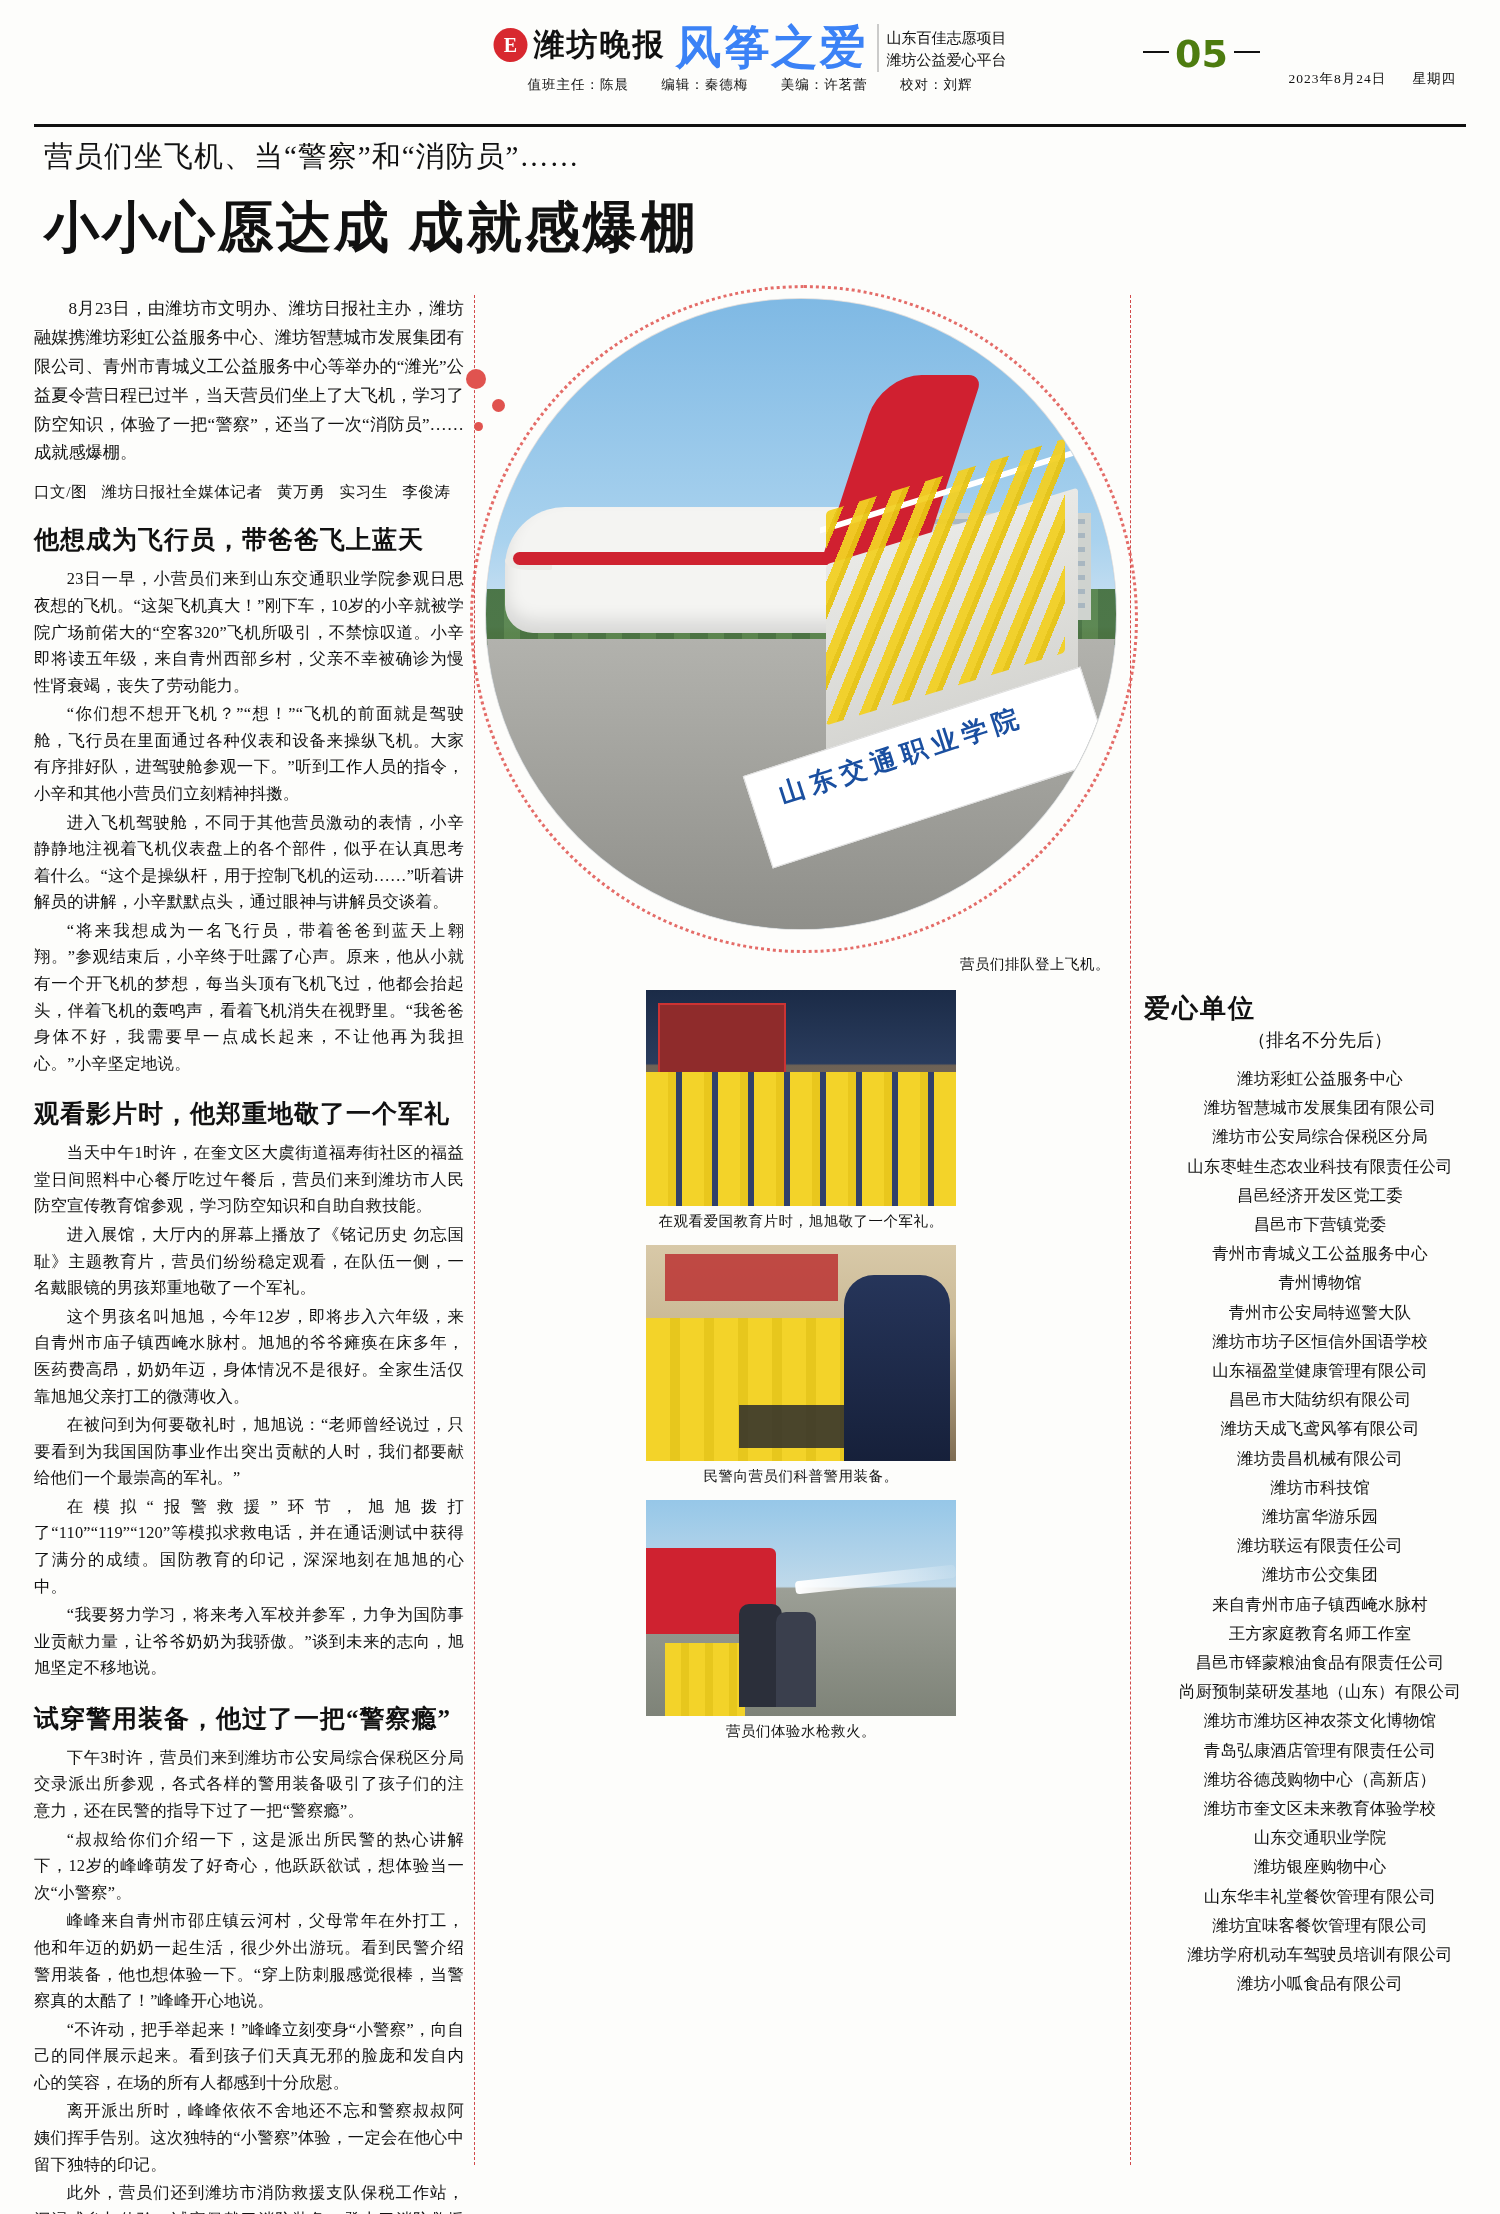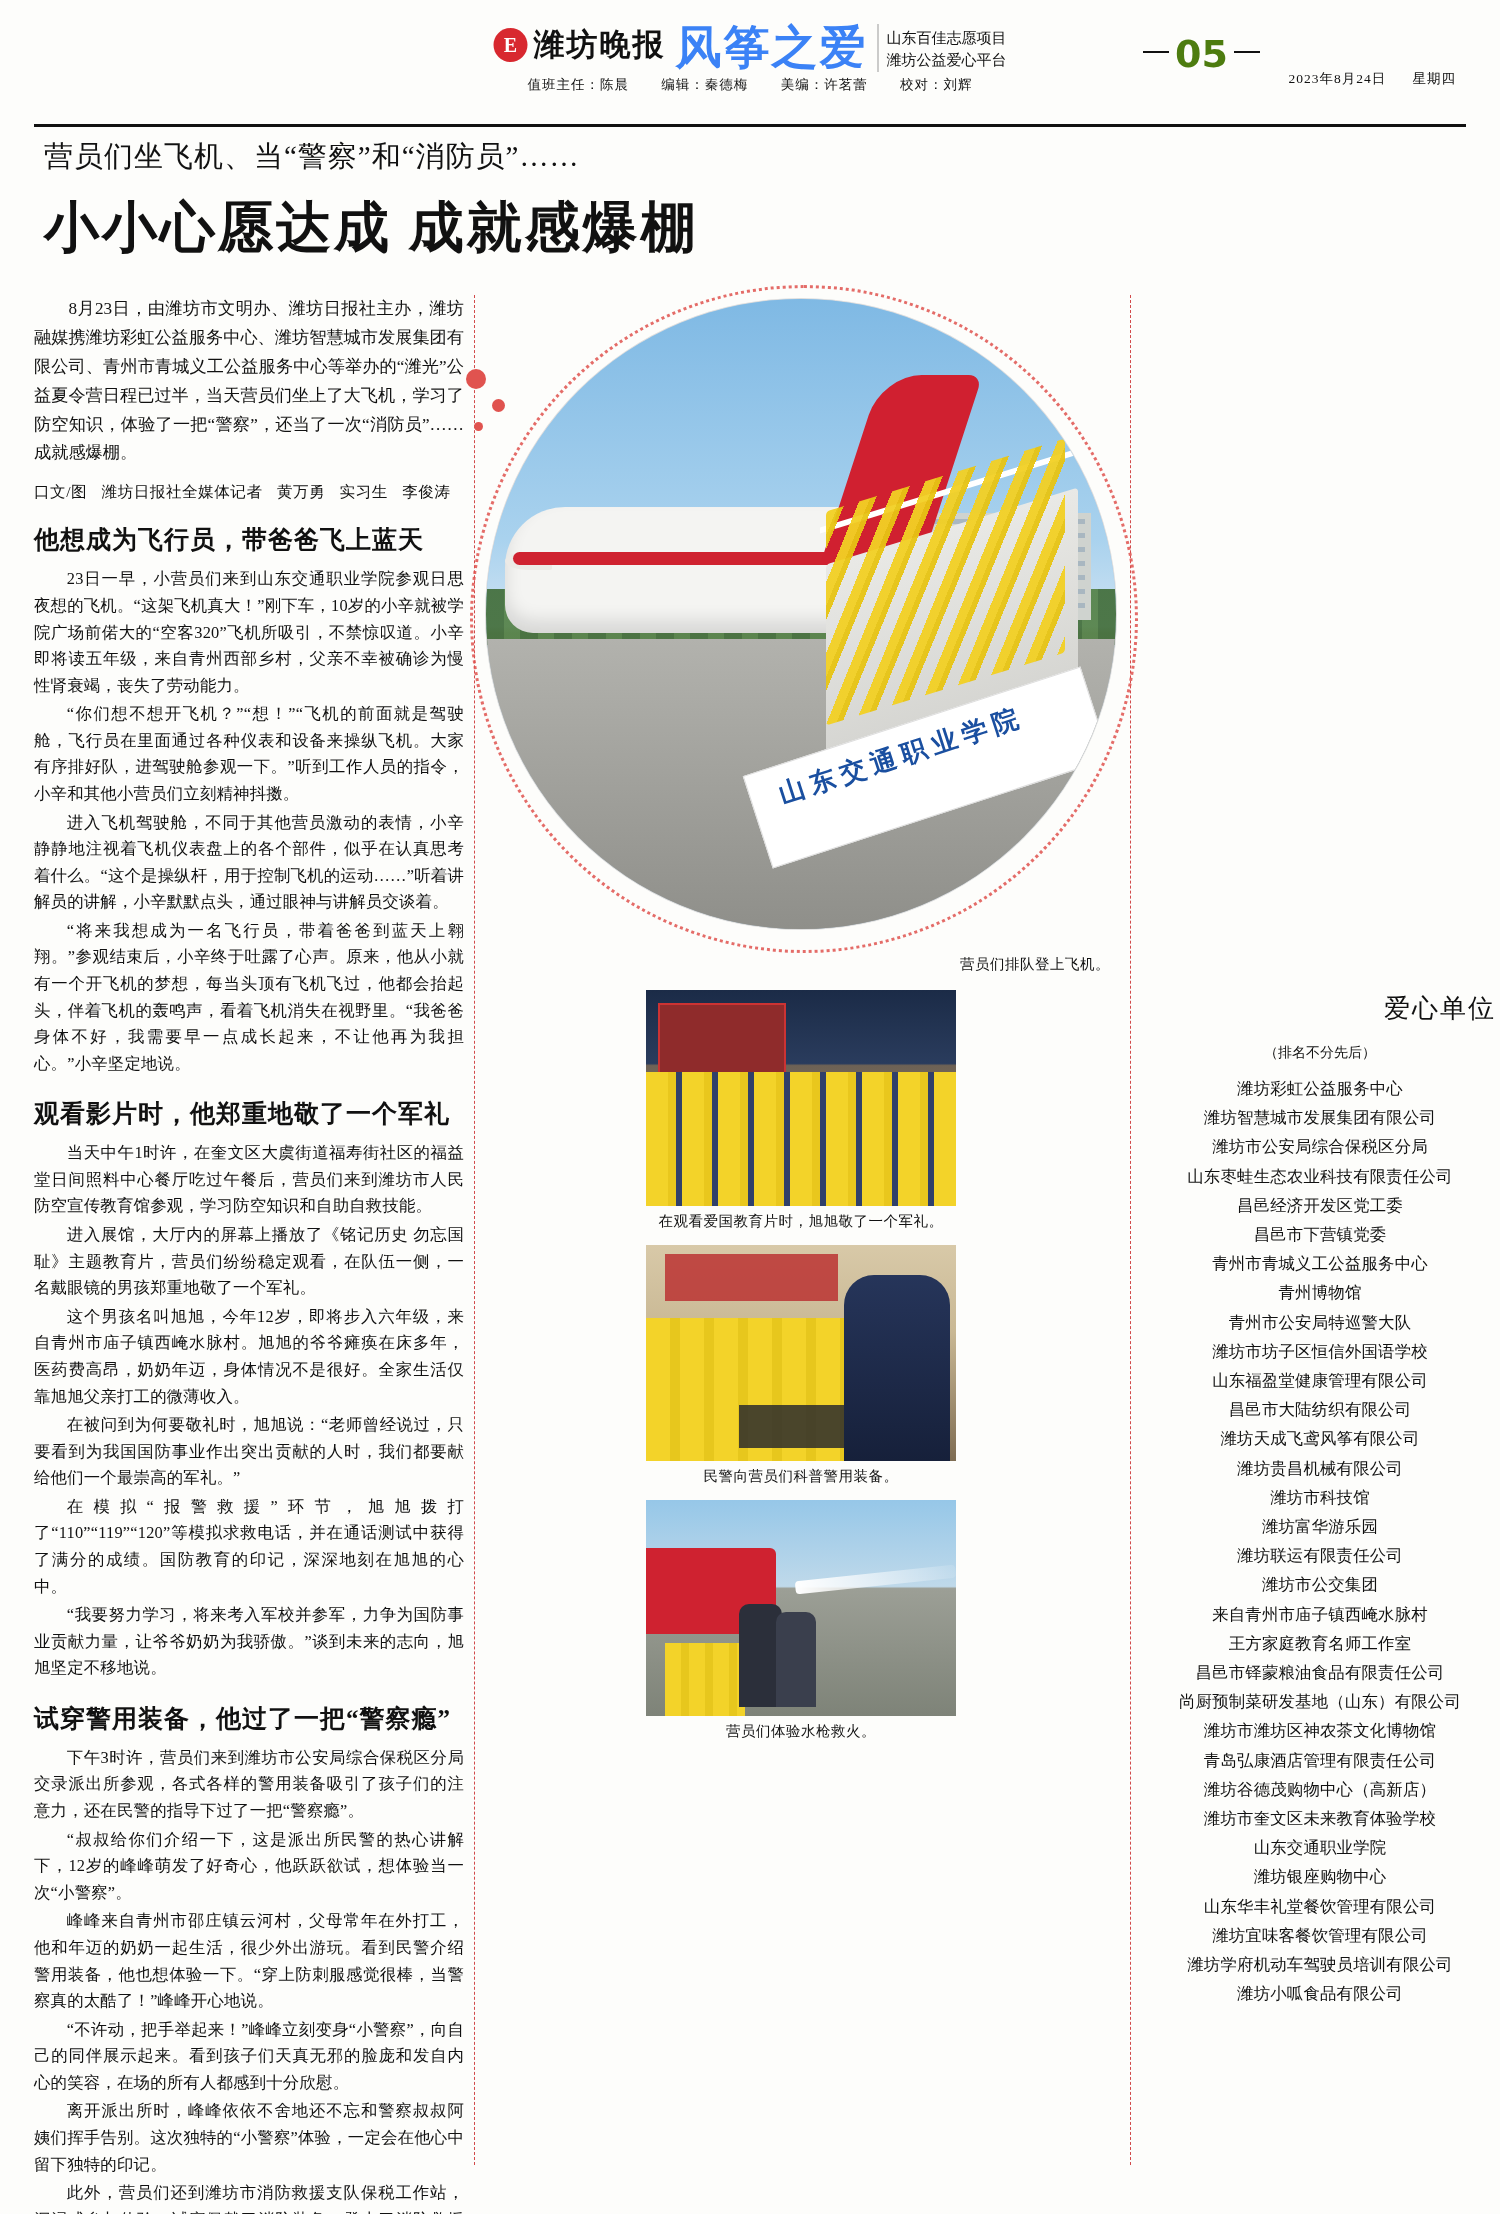--- a/index.html
+++ b/index.html
@@ -107,22 +107,22 @@
 
   
   .p4 .bg{position:absolute;inset:0;background:linear-gradient(180deg,#96c7e8 0%,#bfd9ea 40%,#9c9f96 41%,#7e8378 100%);}
   .p4 .truck{position:absolute;left:-4%;top:22%;width:46%;height:40%;background:#cf2230;border-radius:6px;}
   .p4 .ff{position:absolute;left:30%;bottom:4%;width:14%;height:48%;background:#2b2f3a;border-radius:10px 10px 0 0;}
   .p4 .ff2{position:absolute;left:42%;bottom:4%;width:13%;height:44%;background:#3a3f4d;border-radius:10px 10px 0 0;}
   .p4 .water{position:absolute;left:48%;top:34%;width:52%;height:6%;background:linear-gradient(90deg,#fff,rgba(255,255,255,.1));border-radius:4px;transform:rotate(-6deg);}
   .p4 .kidsy{position:absolute;left:6%;bottom:0;width:26%;height:34%;background:repeating-linear-gradient(90deg,#f3d329 0 16px,#e7c71d 16px 24px);}
 
   
-  .units-title{text-align:right;font-size:26px;font-weight:normal;letter-spacing:2px;margin:10px 0 18px 0;}
-  .units-note{text-align:center;font-size:14px;margin-bottom:12px;}
+  .units-title{text-align:left;font-size:26px;font-weight:bold;letter-spacing:2px;margin:10px 0 2px 0;}
+  .units-note{text-align:center;font-size:18px;margin-bottom:12px;}
   .units-list{font-size:16.4px;line-height:1.78;text-align:center;letter-spacing:.2px;}
   .units-list div{white-space:nowrap;}
 </style>
 </head>
 <body>
 
 <div class="page">
 
   <div class="masthead">
     <div class="mast-center">

